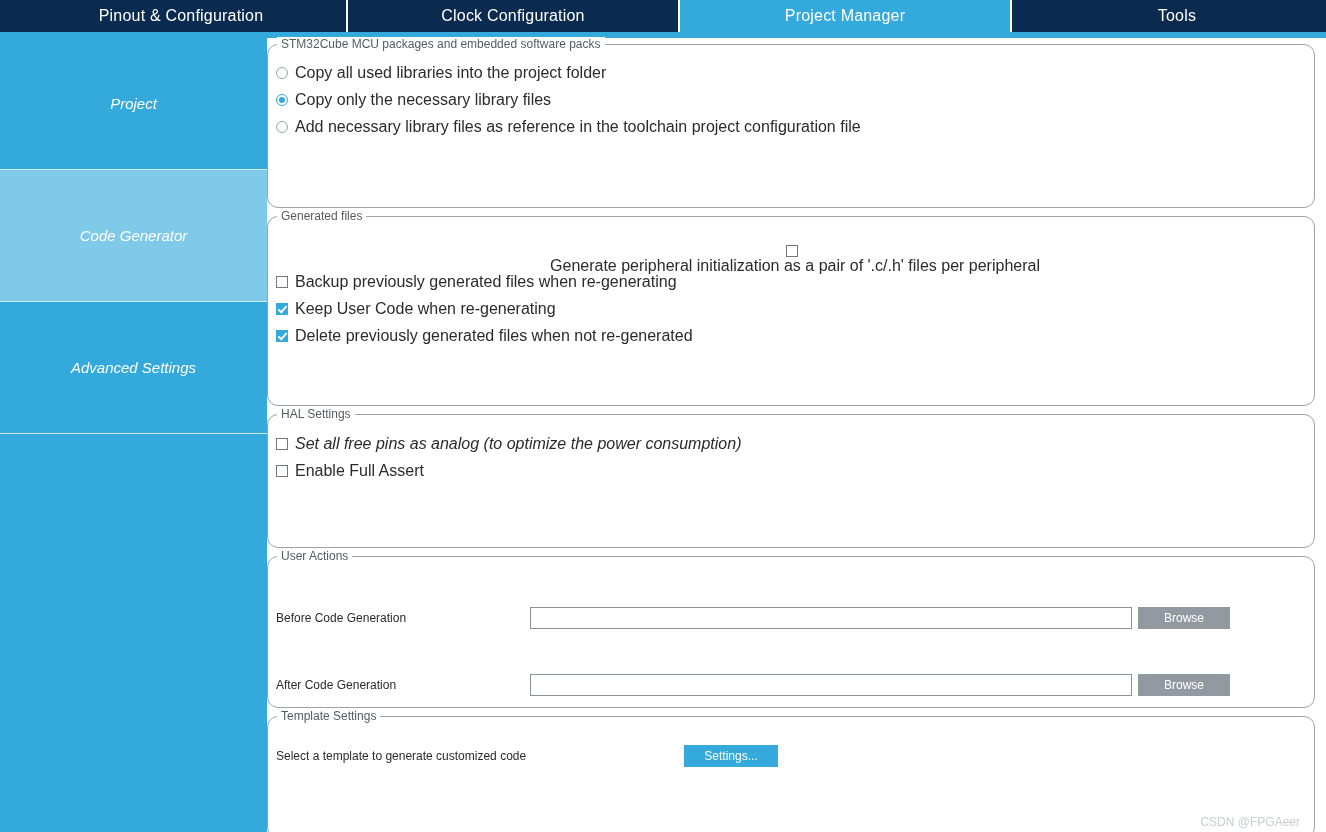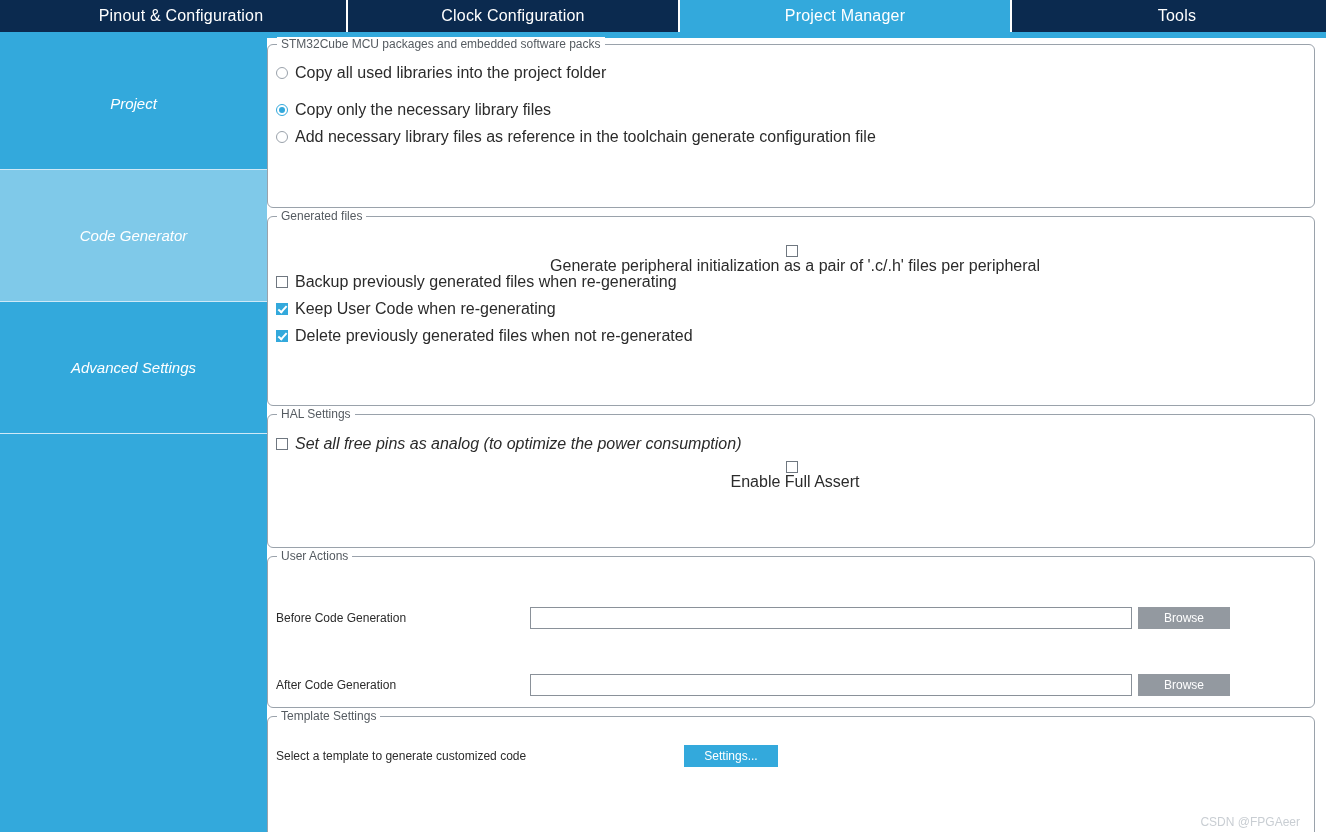--- a/index.html
+++ b/index.html
@@ -104,21 +104,21 @@
     position: relative;
     padding: 0;
     background: #ffffff;
     box-sizing: border-box;
   }
 
   
   .groupbox {
     position: absolute;
     border: 1px solid #9aa2ab;
-    border-radius: 6px;
+    border-radius: 11px;
     box-sizing: border-box;
     background: #ffffff;
   }
   .groupbox > .gb-title {
     position: absolute;
     top: -8px;
     left: 9px;
     background: #ffffff;
     padding: 0 4px;
     font-size: 12px;
@@ -326,27 +326,27 @@
 
   <div class="content">
 
     <div class="groupbox" style="left:0px; top:6px; width:1048px; height:164px;">
       <div class="gb-title">STM32Cube MCU packages and embedded software packs</div>
       <div class="gb-body">
         <div class="opt-row" style="margin-top:6px;">
           <span class="radio"></span>
           <span class="opt-label">Copy all used libraries into the project folder</span>
         </div>
-        <div class="opt-row" style="margin-top:17px;">
+        <div class="opt-row" style="margin-top:7px;">
           <span class="radio checked"></span>
           <span class="opt-label">Copy only the necessary library files</span>
         </div>
         <div class="opt-row" style="margin-top:7px;">
           <span class="radio"></span>
-          <span class="opt-label">Add necessary library files as reference in the toolchain generate configuration file</span>
+          <span class="opt-label">Add necessary library files as reference in the toolchain project configuration file</span>
         </div>
       </div>
     </div>
 
     <div class="groupbox" style="left:0px; top:178px; width:1048px; height:190px;">
       <div class="gb-title">Generated files</div>
       <div class="gb-body">
         <div class="opt-row" style="margin-top:16px;flex-direction:column;">
           <span class="checkbox"></span>
           <span class="opt-label">Generate peripheral initialization as a pair of '.c/.h' files per peripheral</span>
@@ -366,21 +366,21 @@
       </div>
     </div>
 
     <div class="groupbox" style="left:0px; top:376px; width:1048px; height:134px;">
       <div class="gb-title">HAL Settings</div>
       <div class="gb-body">
         <div class="opt-row" style="margin-top:7px;font-style:italic;">
           <span class="checkbox"></span>
           <span class="opt-label">Set all free pins as analog (to optimize the power consumption)</span>
         </div>
-        <div class="opt-row" style="margin-top:7px;flex-direction:column;">
+        <div class="opt-row" style="margin-top:7px;">
           <span class="checkbox"></span>
           <span class="opt-label">Enable Full Assert</span>
         </div>
       </div>
     </div>
 
     <div class="groupbox" style="left:0px; top:518px; width:1048px; height:152px;">
       <div class="gb-title">User Actions</div>
 
       <div class="action-row" style="top:50px;">

